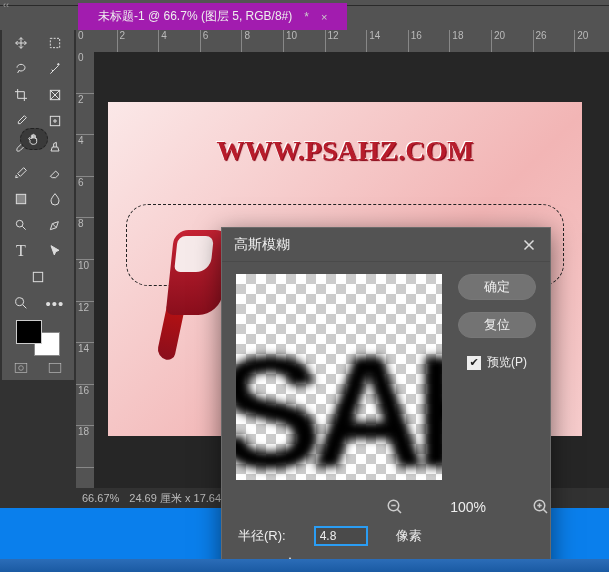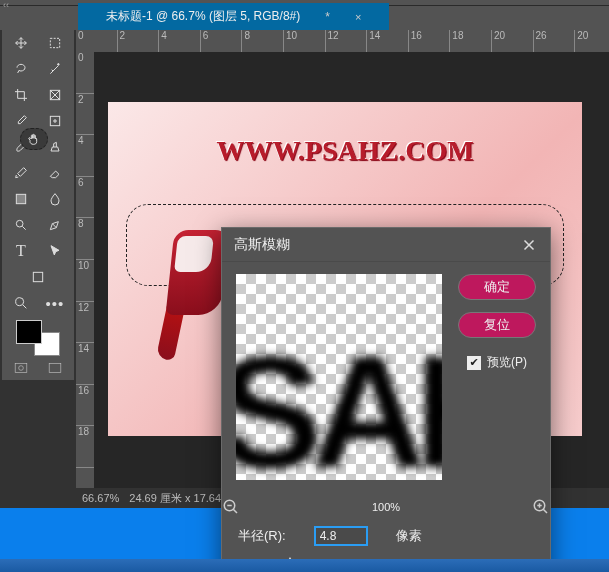--- a/index.html
+++ b/index.html
@@ -1,20 +1,20 @@
 <!DOCTYPE html>
 <html><head>
 <meta charset="utf-8">
 <style>
 *{box-sizing:border-box;margin:0;padding:0;font-family:"Microsoft YaHei",Arial,sans-serif;-webkit-user-select:none;user-select:none}
 body{width:609px;height:572px;background:#0a7fec;overflow:hidden;position:relative}
 .app{position:absolute;left:0;top:0;width:609px;height:508px;background:#323232;color:#ccc;font-size:12px}
 .topedge{height:6px;background:#535353;border-bottom:1px solid #2a2a2a;font-size:9px;color:#aaa;padding-left:3px}
 .tabbar{height:24px;background:#535353;display:flex;align-items:flex-end;padding-left:78px}
-.tab{background:#0369a1;padding:5px 28px;font-size:12px;color:#eee;display:flex;align-items:center;gap:25px}
+.tab{background:#a21caf;padding:5px 20px;font-size:12px;color:#eee;display:flex;align-items:center;gap:12px}
 .tab .mod{color:#ccc}
 .tab .x{color:#ccc;font-size:11px}
 .tools{position:absolute;left:2px;top:26px;width:72px;background:#535353;padding:4px 2px}
 .trow{display:flex;justify-content:space-around;align-items:center;height:26px}
 .trow span{width:28px;height:22px;display:flex;align-items:center;justify-content:center;color:#ddd;font-size:15px}
 .trow span svg{width:16px;height:16px;fill:none;stroke:#ddd;stroke-width:1.5}
 .trow span.sel{background:#3a3a3a}
 .swatch{position:relative;width:44px;height:36px;margin:4px auto 2px}
 .swatch .f{position:absolute;left:0;top:0;width:26px;height:24px;background:#000;border:1px solid #ccc;z-index:2}
 .swatch .b{position:absolute;right:0;bottom:0;width:26px;height:24px;background:#fff;border:1px solid #888}
@@ -35,24 +35,24 @@
 .pl .body{position:absolute;left:10px;top:8px;width:55px;height:85px;background:linear-gradient(#c52233,#8a0e1c);border-radius:14px 14px 22px 8px;transform:skewX(-6deg)}
 .pl .hi{position:absolute;left:16px;top:14px;width:36px;height:36px;background:#f6eaea;border-radius:8px 8px 14px 6px;transform:skewX(-6deg)}
 .pl .tail{position:absolute;left:2px;top:78px;width:18px;height:60px;background:linear-gradient(#b11,#8a0e1c);border-radius:0 0 10px 14px;transform:rotate(12deg)}
 .dialog{position:absolute;left:221px;top:227px;width:330px;height:432px;background:#535353;color:#eee;border:1px solid #6a6a6a;box-shadow:0 6px 24px rgba(0,0,0,.5)}
 .dlg-title{height:34px;display:flex;align-items:center;padding:0 12px;font-size:14px;border-bottom:1px solid #4a4a4a;justify-content:space-between}
 .dlg-close{width:18px;height:18px;stroke:#ddd}
 .dlg-body{padding:12px 14px;display:flex;gap:16px}
 .preview{width:206px;height:206px;background:#fff;position:relative;overflow:hidden;flex-shrink:0;background-image:linear-gradient(45deg,#ccc 25%,transparent 25%,transparent 75%,#ccc 75%),linear-gradient(45deg,#ccc 25%,transparent 25%,transparent 75%,#ccc 75%);background-size:20px 20px;background-position:0 0,10px 10px}
 .preview .shape{position:absolute;left:-20px;bottom:-30px;width:260px;height:190px;font-family:Arial Black,Arial;font-weight:900;font-size:160px;color:#000;letter-spacing:-12px;filter:blur(4px)}
 .btncol{display:flex;flex-direction:column;gap:12px;align-items:center;min-width:78px}
-.btn{width:78px;height:26px;background:#be185d;border:1px solid #777;border-radius:14px;display:flex;align-items:center;justify-content:center;font-size:13px;color:#eee}
+.btn{width:78px;height:26px;background:#737373;border:1px solid #777;border-radius:14px;display:flex;align-items:center;justify-content:center;font-size:13px;color:#eee}
 .chk{display:flex;align-items:center;gap:6px;font-size:12px;margin-top:4px}
 .chk .box{width:14px;height:14px;background:#eee;display:flex;align-items:center;justify-content:center;color:#222;font-size:11px}
-.zoomrow{display:flex;align-items:center;justify-content:space-between;padding:6px 0 2px;font-size:11px}
+.zoomrow{display:flex;align-items:center;justify-content:flex-end;gap:46px;padding:6px 0 2px;font-size:14px}
 .zoomrow svg{width:18px;height:18px;stroke:#ccc;fill:none;stroke-width:2}
 .radiusrow{display:flex;align-items:center;gap:28px;padding:8px 16px;font-size:13px}
 .radiusrow input{width:54px;height:20px;background:#4a4a4a;border:2px solid #2a9df4;color:#eee;font-size:12px;padding:0 4px;text-align:left}
 .slider{position:relative;height:18px;margin:0 16px}
 .slider .track{position:absolute;left:0;right:0;top:8px;height:2px;background:#808080}
 .slider .thumb{position:absolute;left:46px;top:3px;width:0;height:0;border-left:6px solid transparent;border-right:6px solid transparent;border-bottom:10px solid #ddd}
 .status{position:absolute;left:76px;bottom:0;right:0;height:20px;background:#323232;color:#bbb;display:flex;align-items:center;padding-left:6px;font-size:11px;gap:10px}
 .taskbar{position:absolute;left:0;bottom:0;width:609px;height:13px;background:linear-gradient(#2b6db8,#1a5aa3)}
 </style>
 </head>

